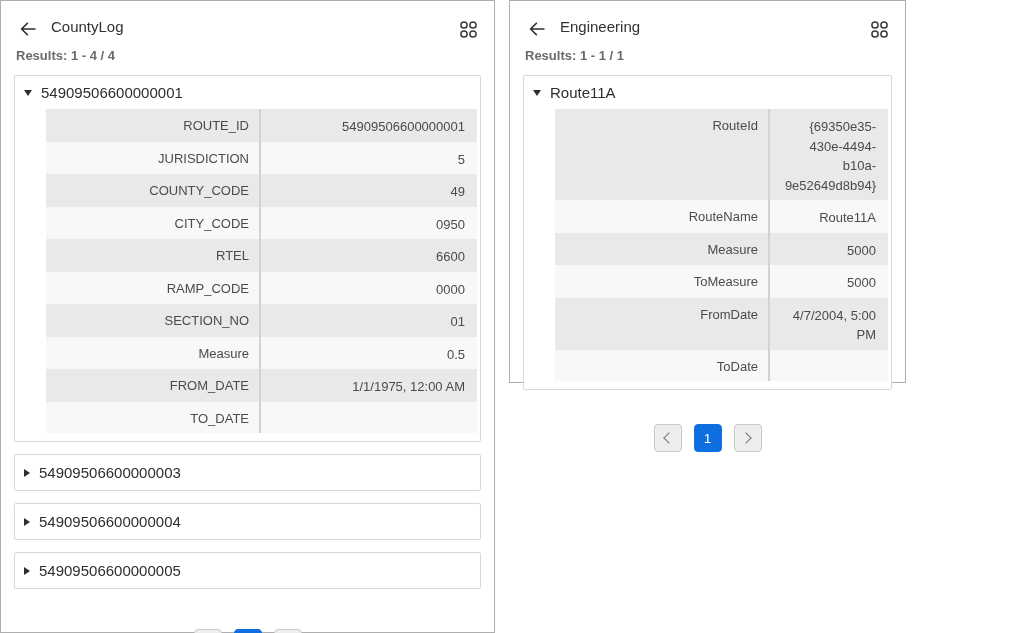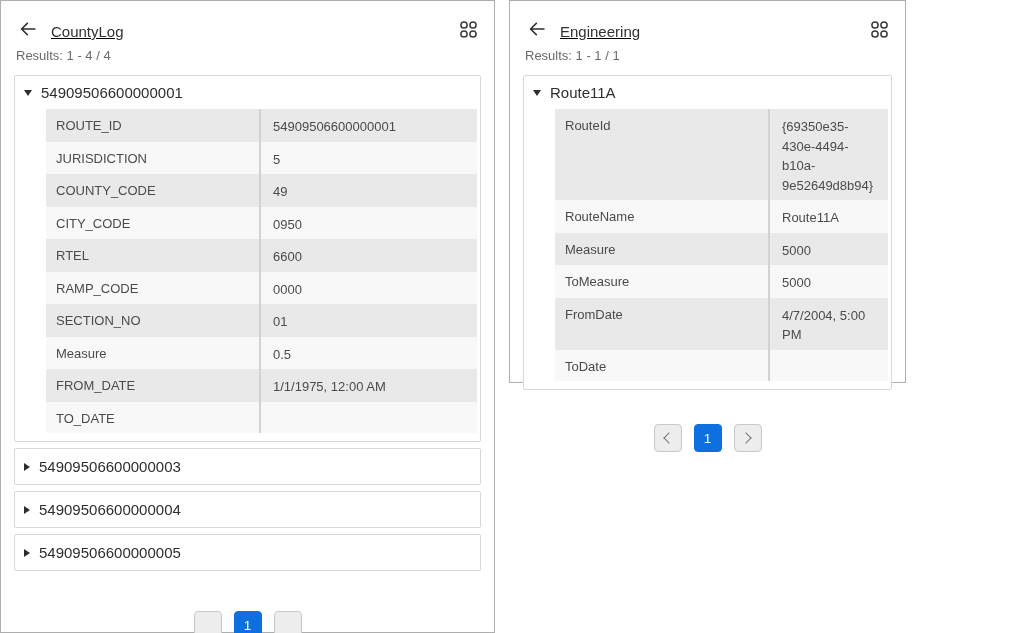--- a/index.html
+++ b/index.html
@@ -5,29 +5,29 @@
   * { box-sizing: border-box; }
   html,body { margin:0; padding:0; }
   body {
     width:1009px; height:633px; position:relative; background:#ffffff;
     font-family:"Liberation Sans", sans-serif; overflow:hidden;
   }
   .panel { position:absolute; top:0; background:#fff; border:1px solid #aeaeae; }
   #left-panel  { left:0;   width:495px; height:633px; }
   #right-panel { left:509px; width:397px; height:383px; }
 
-  .panel-header { display:flex; align-items:flex-end; padding:17px 15px 0 16px;text-decoration:underline; }
+  .panel-header { display:flex; align-items:flex-start; padding:17px 15px 0 16px; }
   .icon-btn { background:none; border:none; padding:0; margin:0; width:22px; height:22px;
     display:flex; align-items:center; justify-content:center; cursor:pointer; }
   .panel-title { margin-left:12px; font-size:15px; color:#323232; }
   .header-spacer { flex:1; }
-  .results { margin:8px 0 0 15px; font-size:13px; color:#6a6a6a; }
+  .results { margin:8px 0 0 15px; font-size:13px; color:#6a6a6a;font-weight:bold; }
 
   .content { padding:12px 13px 0 13px; }
-  .card { border:1px solid #d8d8d8; border-radius:2px; background:#fff; margin-bottom:6px; }
+  .card { border:1px solid #d8d8d8; border-radius:2px; background:#fff; margin-bottom:12px;text-align:right; }
   .card.expanded { padding-bottom:8px; }
   .card-header { display:flex; align-items:center; gap:9px; padding:8px 8px 6px 9px;
     font-size:15px; color:#2e2e2e; cursor:pointer; }
   .card.collapsed .card-header { padding:9px 8px 9px 9px; }
 
   .caret-down  { width:0; height:0; border-left:4.5px solid transparent; border-right:4.5px solid transparent; border-top:6px solid #2e2e2e; }
   .caret-right { width:0; height:0; border-top:4.5px solid transparent; border-bottom:4.5px solid transparent; border-left:6px solid #2e2e2e; }
 
   .ftable { margin:2px 3px 0 31px; }
   .frow { display:flex; min-height:30px; }

